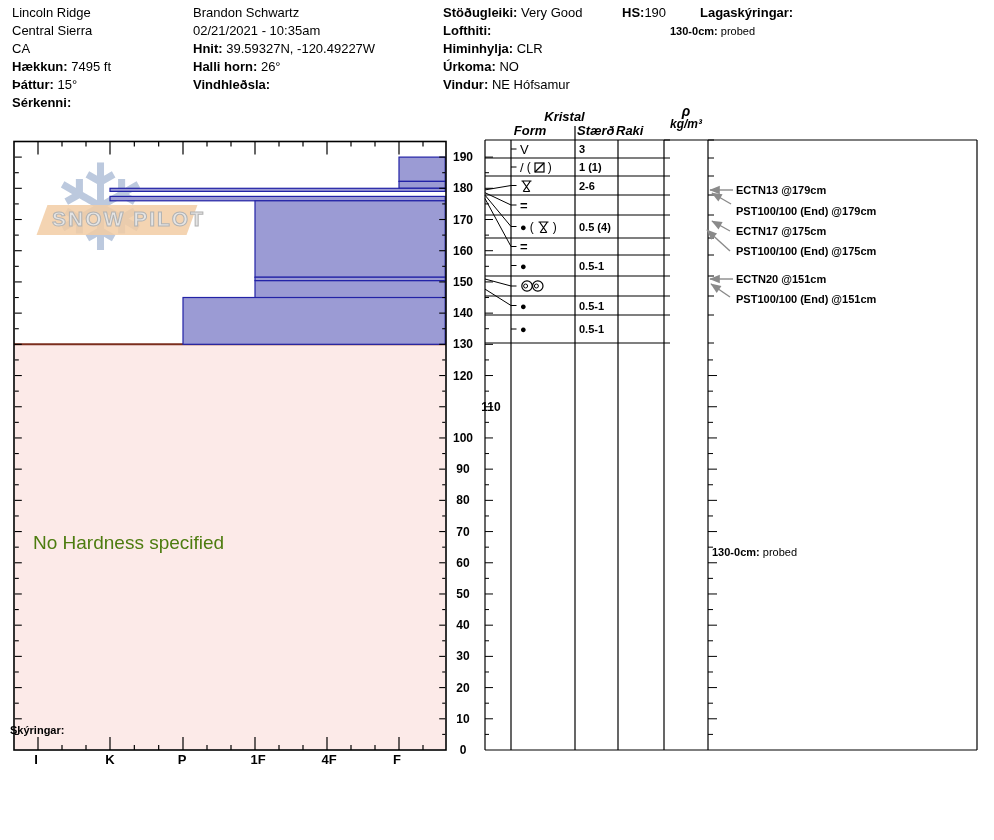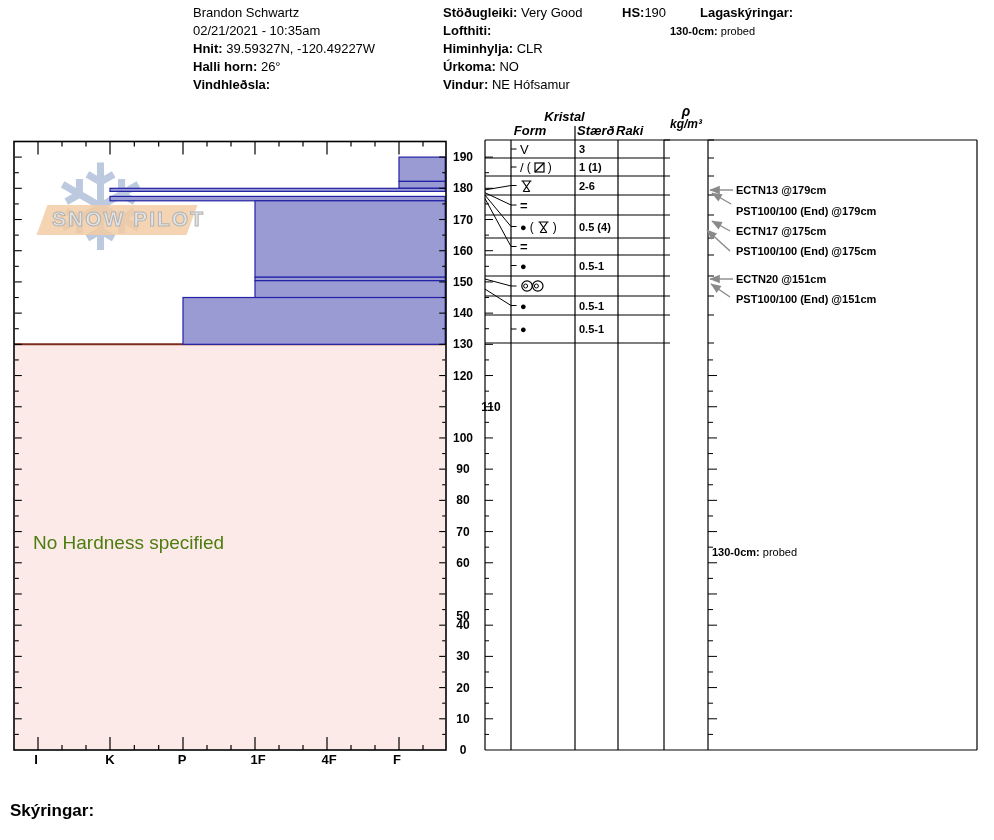--- a/index.html
+++ b/index.html
@@ -18,28 +18,36 @@
   .note-text b{font-weight:bold;}
   .sym-dot{font-size:11px;}
   .sym-eq{font-weight:bold;}
   .paren{font-size:12px;}
   #no-hardness{position:absolute;left:33px;top:532px;font-size:19px;color:#4d7c0f;}
   #wm-flake{position:absolute;left:50px;top:148px;font-size:120px;line-height:1;color:#bcc9de;}
   #wm-banner{position:absolute;left:42px;top:205px;width:150px;height:30px;
              background:rgba(242,205,164,0.85);transform:skewX(-20deg);}
   #wm-text{position:absolute;left:52px;top:207px;font-size:21px;font-weight:bold;letter-spacing:2px;
            color:#e4e4e4;-webkit-text-stroke:1px #b2b2b2;}
-  #legend-label{position:absolute;left:10px;top:801px;font-size:17px;font-weight:bold;}
+  #legend-label{position:absolute;left:10px;top:724px;font-size:11px;font-weight:bold;}
   svg{position:absolute;left:0;top:0;pointer-events:none;}
 </style>
 </head>
 <body>
 
 <div id="canvas">
 
+  <div class="abs" style="left:12px;top:4px;">
+    <div class="hline">Lincoln Ridge</div>
+    <div class="hline">Central Sierra</div>
+    <div class="hline">CA</div>
+    <div class="hline"><b>Hækkun:</b> <span>7495 ft</span></div>
+    <div class="hline"><b>Þáttur:</b> <span>15°</span></div>
+    <div class="hline"><b>Sérkenni:</b> <span></span></div>
+  </div>
 
   <div class="abs" style="left:193px;top:4px;">
     <div class="hline">Brandon Schwartz</div>
     <div class="hline">02/21/2021 - 10:35am</div>
     <div class="hline"><b>Hnit:</b> <span>39.59327N, -120.49227W</span></div>
     <div class="hline"><b>Halli horn:</b> <span>26°</span></div>
     <div class="hline"><b>Vindhleðsla:</b> <span></span></div>
   </div>
 
   <div>
@@ -330,21 +338,21 @@
         <line x1="730" y1="297" x2="711" y2="284" marker-end="url(#ah)"></line>
       </g>
     </svg>
 
   <div id="gen">
       <div class="depth-label" style="left: 445px; top: 743px;">0</div>
       <div class="depth-label" style="left: 445px; top: 711.8px;">10</div>
       <div class="depth-label" style="left: 445px; top: 680.6px;">20</div>
       <div class="depth-label" style="left: 445px; top: 649.4px;">30</div>
       <div class="depth-label" style="left: 445px; top: 618.2px;">40</div>
-      <div class="depth-label" style="left: 445px; top: 587px; margin-top: 22px;">50</div>
+      <div class="depth-label" style="left: 445px; top: 587px;">50</div>
       <div class="depth-label" style="left: 445px; top: 555.8px;">60</div>
       <div class="depth-label" style="left: 445px; top: 524.6px;">70</div>
       <div class="depth-label" style="left: 445px; top: 493.4px;">80</div>
       <div class="depth-label" style="left: 445px; top: 462.2px;">90</div>
       <div class="depth-label" style="left: 445px; top: 430.9px;">100</div>
       <div class="depth-label" style="left: 445px; top: 399.7px; padding-left: 28px;">110</div>
       <div class="depth-label" style="left: 445px; top: 368.5px;">120</div>
       <div class="depth-label" style="left: 445px; top: 337.3px;">130</div>
       <div class="depth-label" style="left: 445px; top: 306.1px;">140</div>
       <div class="depth-label" style="left: 445px; top: 274.9px;">150</div>

